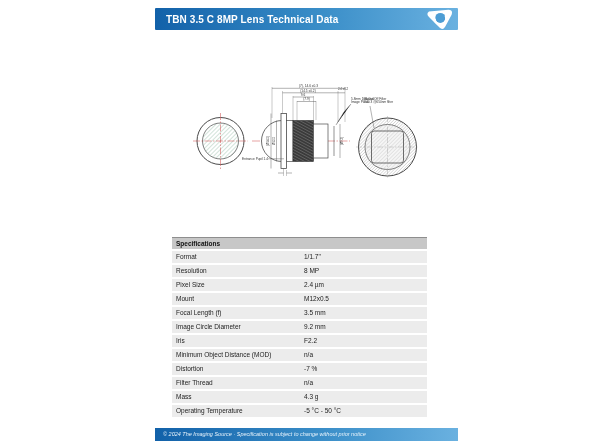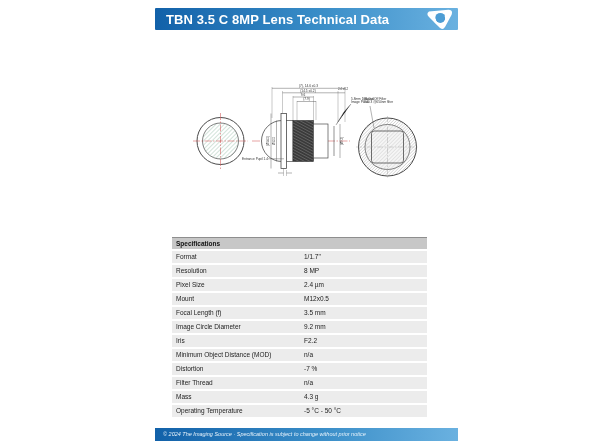--- a/index.html
+++ b/index.html
@@ -3,21 +3,21 @@
 <meta charset="utf-8">
 <style>
   html,body{margin:0;padding:0;background:#fff;}
   .page{position:relative;width:600px;height:444px;background:#ffffff;overflow:hidden;
         font-family:"Liberation Sans",sans-serif;}
 
   
   .header-bar{position:absolute;left:155px;top:8px;width:303px;height:22px;
     background:linear-gradient(90deg,#1261a9 0%,#3a8ec8 55%,#6ab1e0 100%);
     display:flex;align-items:center;padding-left:11px;box-sizing:border-box;border-radius:1px;}
-  .title{color:#ffffff;font-size:13px;font-weight:bold;letter-spacing:.1px;}
+  .title{color:#ffffff;font-size:10px;font-weight:bold;letter-spacing:.1px;}
   .logo{position:absolute;right:4px;top:1px;width:29px;height:21px;}
 
   
   .drawing{position:absolute;left:158px;top:74px;width:290px;height:112px;}
   .drawing text{font-family:"Liberation Sans",sans-serif;fill:#333;}
 
   
   .spec-table{position:absolute;left:172px;top:237px;width:255px;}
   .t-header{height:12px;line-height:12px;background:#c7c7c7;border-top:1px solid #8e8e8e;
     font-size:6.5px;font-weight:bold;color:#111;padding-left:4px;box-sizing:border-box;margin-bottom:2px;}

